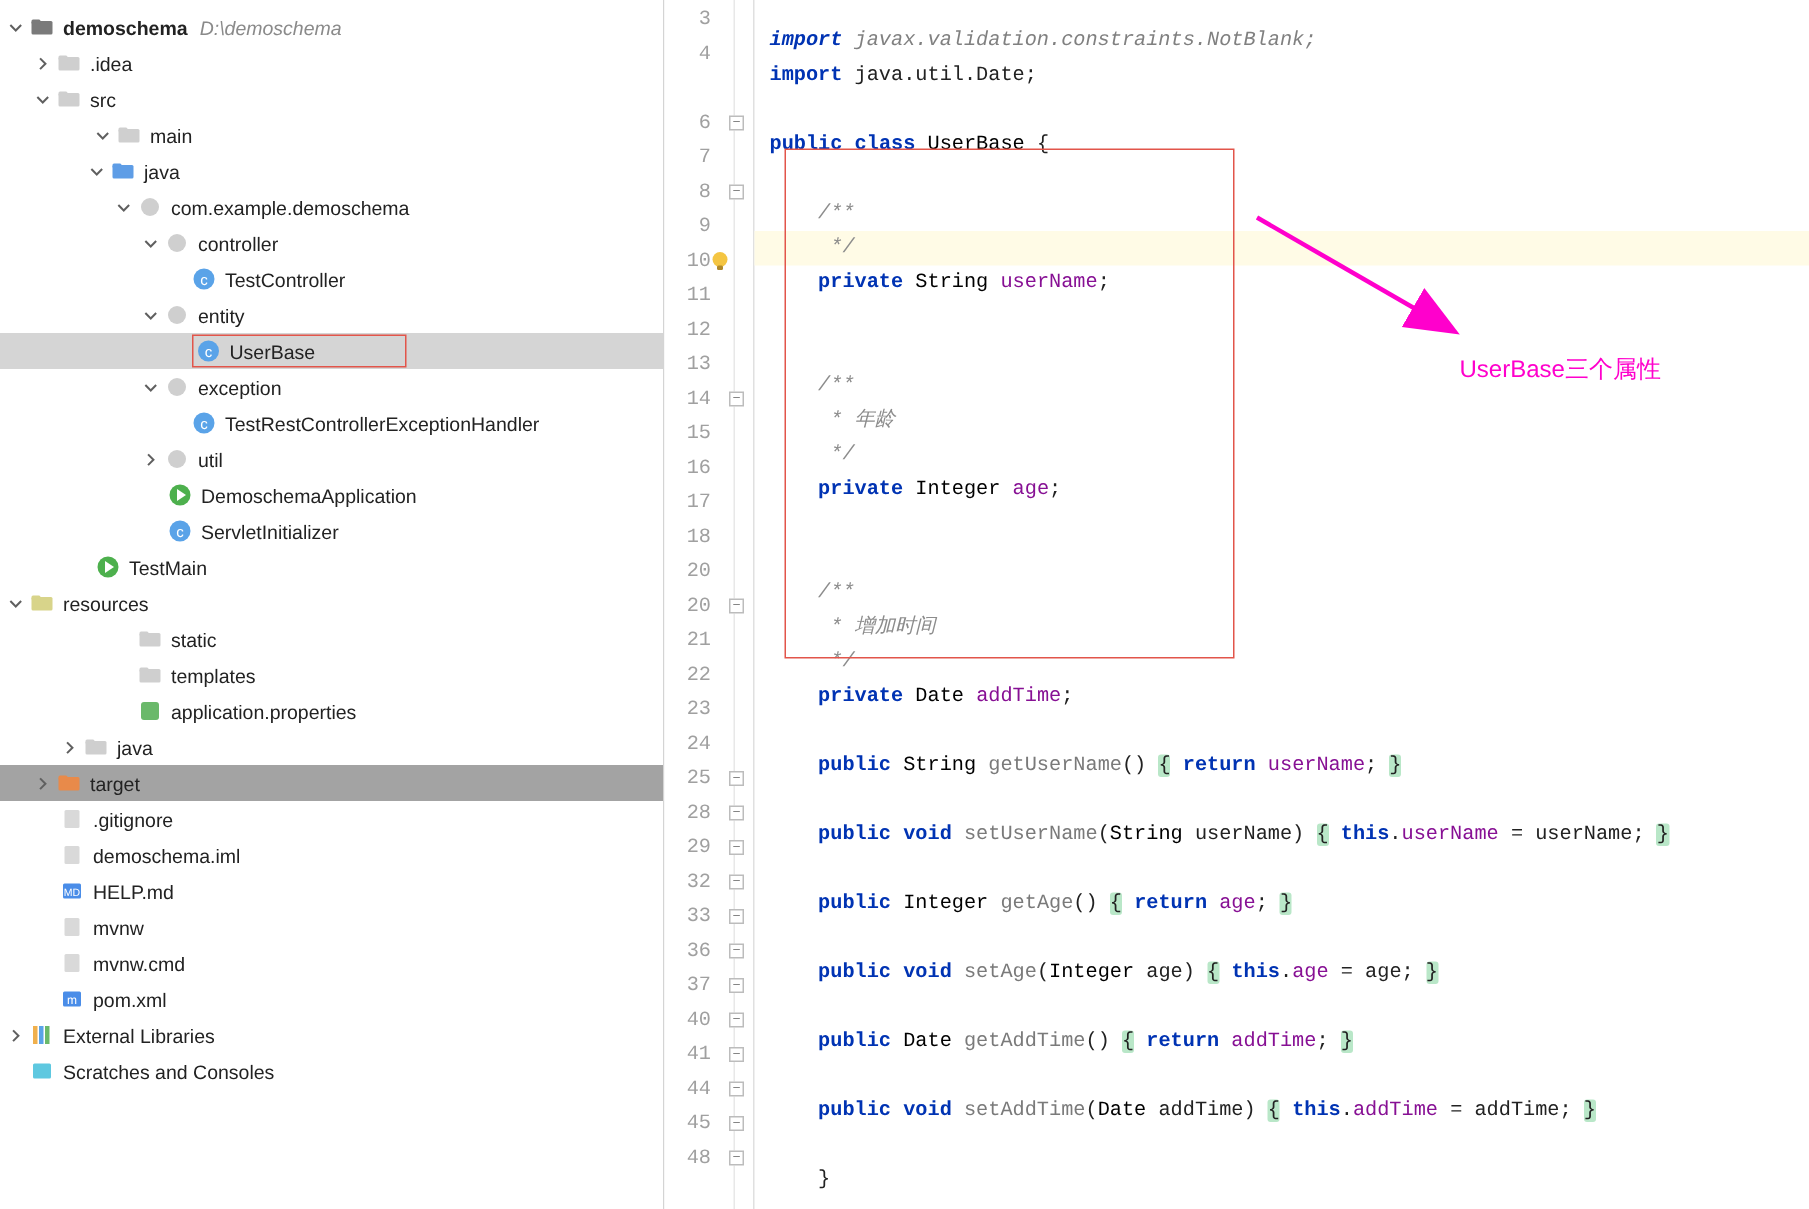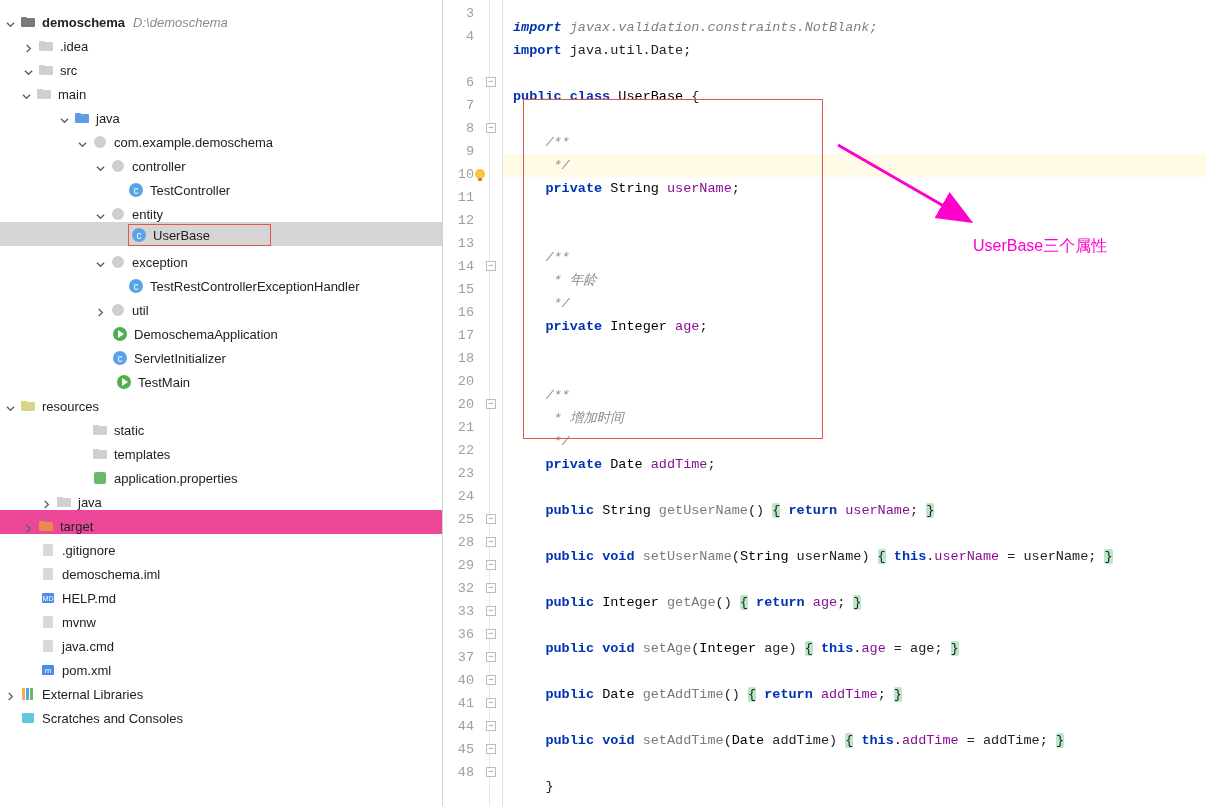--- a/index.html
+++ b/index.html
@@ -17,28 +17,28 @@
   .tree {
     width: 443px;
     height: 100%;
     border-right: 1px solid #d4d4d4;
     overflow: hidden;
     padding-top: 6px;
     background: #fff;
   }
   .tree-row {
     display: flex;
-    align-items: flex-end;
+    align-items: center;
     height: 24px;
     padding-left: 4px;
     white-space: nowrap;
     cursor: default;
     user-select: none;
   }
-  .tree-row.target-hl { background: #ec4899; }
+  .tree-row.target-hl { background: #a3a3a3; }
   .tree-row.selected {
     background: #d5d5d5;
   }
   .chev {
     width: 12px; height: 12px; flex: 0 0 12px;
     margin-right: 4px;
     display: inline-flex; align-items: center; justify-content: center;
     position: relative;
   }
   .chev svg { width: 9px; height: 9px; }
@@ -187,21 +187,21 @@
         </svg>
       </span>
     <span class="ficon">
         <svg viewBox="0 0 16 16">
           <rect x="1" y="4" width="14" height="9" rx="1" fill="#cfcfcf"></rect>
           <rect x="1" y="3" width="6" height="3" rx="1" fill="#cfcfcf"></rect>
         </svg>
       </span>
     <span class="tree-label">src</span>
   </div>
-  <div class="tree-row" style="padding-left:20px">
+  <div class="tree-row" style="padding-left:62px">
     <span class="chev">
         <svg viewBox="0 0 10 10">
           <path d="M1 3 L5 7 L9 3" stroke="#606060" fill="none" stroke-width="1.5"></path>
         </svg>
       </span>
     <span class="ficon">
         <svg viewBox="0 0 16 16">
           <rect x="1" y="4" width="14" height="9" rx="1" fill="#cfcfcf"></rect>
           <rect x="1" y="3" width="6" height="3" rx="1" fill="#cfcfcf"></rect>
         </svg>
@@ -327,21 +327,21 @@
   </div>
   <div class="tree-row" style="padding-left:112px">
     <span class="ficon">
         <svg viewBox="0 0 16 16">
           <circle cx="8" cy="8" r="7" fill="#5aa3e8"></circle>
           <text x="8" y="12" font-size="10" text-anchor="middle" fill="#fff" font-family="Arial">c</text>
         </svg>
       </span>
     <span class="tree-label">ServletInitializer</span>
   </div>
-  <div class="tree-row" style="padding-left:116px">
+  <div class="tree-row" style="padding-left:64px">
     <span class="ficon">
         <svg viewBox="0 0 16 16">
           <circle cx="8" cy="8" r="7" fill="#4db04d"></circle>
           <path d="M6 4 L12 8 L6 12 Z" fill="#fff"></path>
         </svg>
       </span>
     <span class="tree-label">TestMain</span>
   </div>
   <div class="tree-row" style="">
     <span class="chev">
@@ -443,21 +443,21 @@
         </svg>
       </span>
     <span class="tree-label">mvnw</span>
   </div>
   <div class="tree-row" style="padding-left:40px">
     <span class="ficon">
         <svg viewBox="0 0 16 16">
           <rect x="3" y="2" width="10" height="12" rx="1" fill="#d9d9d9"></rect>
         </svg>
       </span>
-    <span class="tree-label">java.cmd</span>
+    <span class="tree-label">mvnw.cmd</span>
   </div>
   <div class="tree-row" style="padding-left:40px">
     <span class="ficon">
         <svg viewBox="0 0 16 16">
           <rect x="2" y="3" width="12" height="10" rx="1" fill="#4a8de8"></rect>
           <text x="8" y="11" font-size="8" text-anchor="middle" fill="#fff" font-family="Arial">m</text>
         </svg>
       </span>
     <span class="tree-label">pom.xml</span>
   </div>

